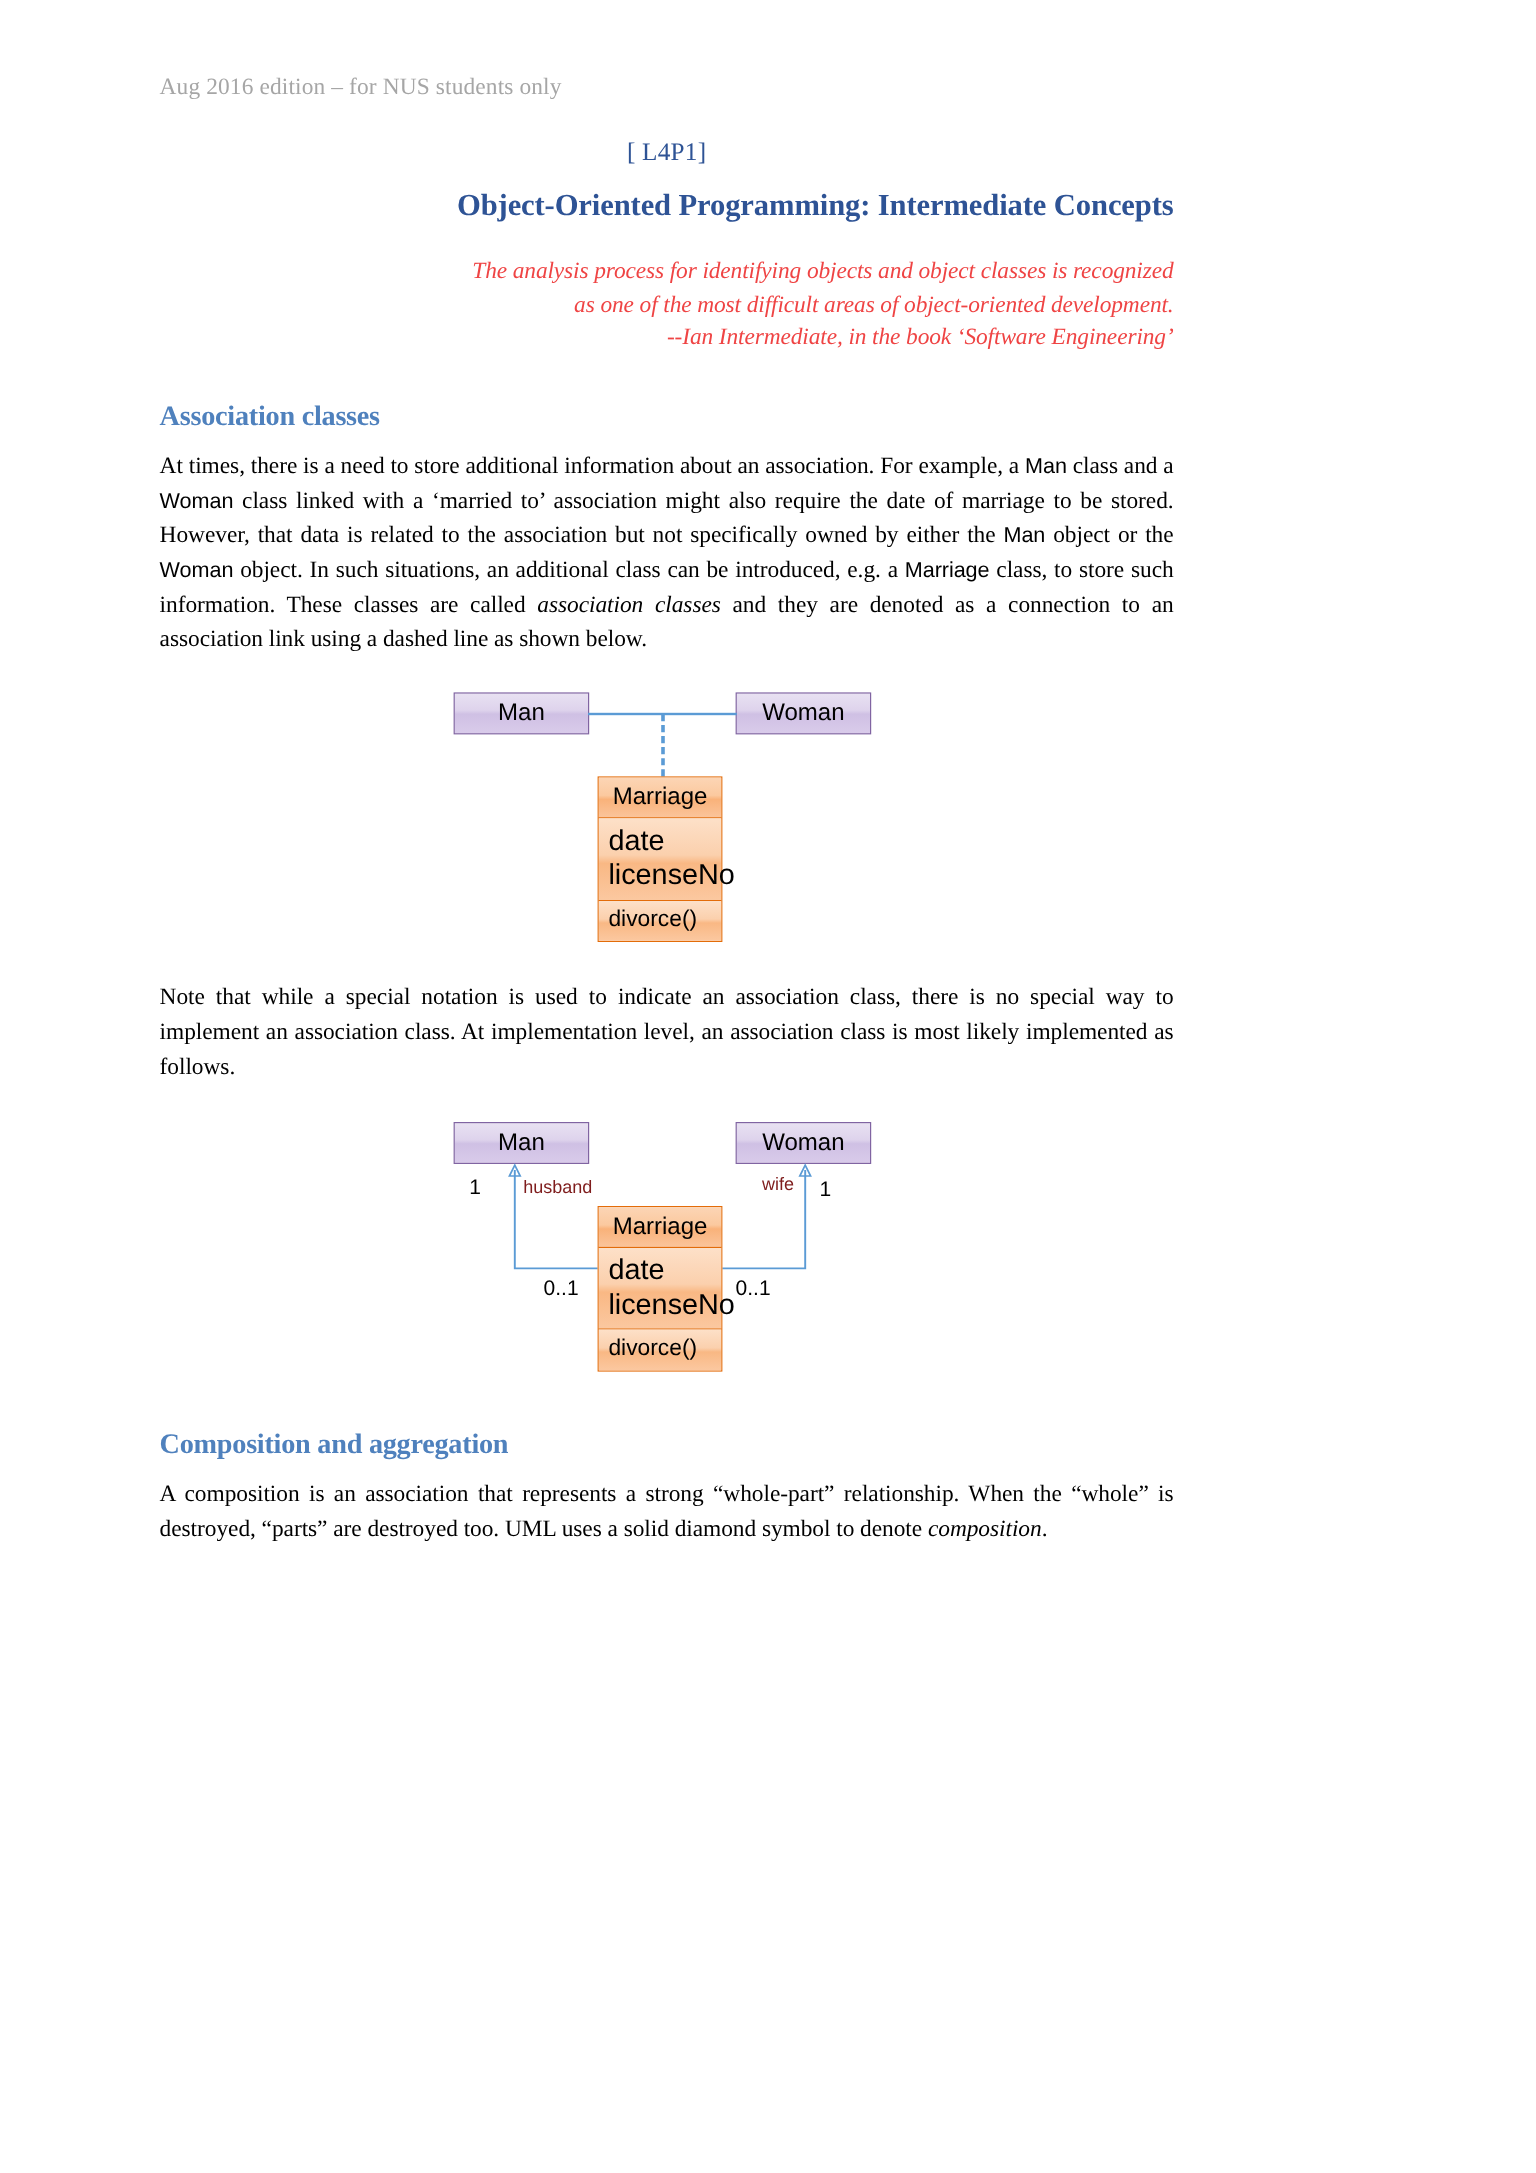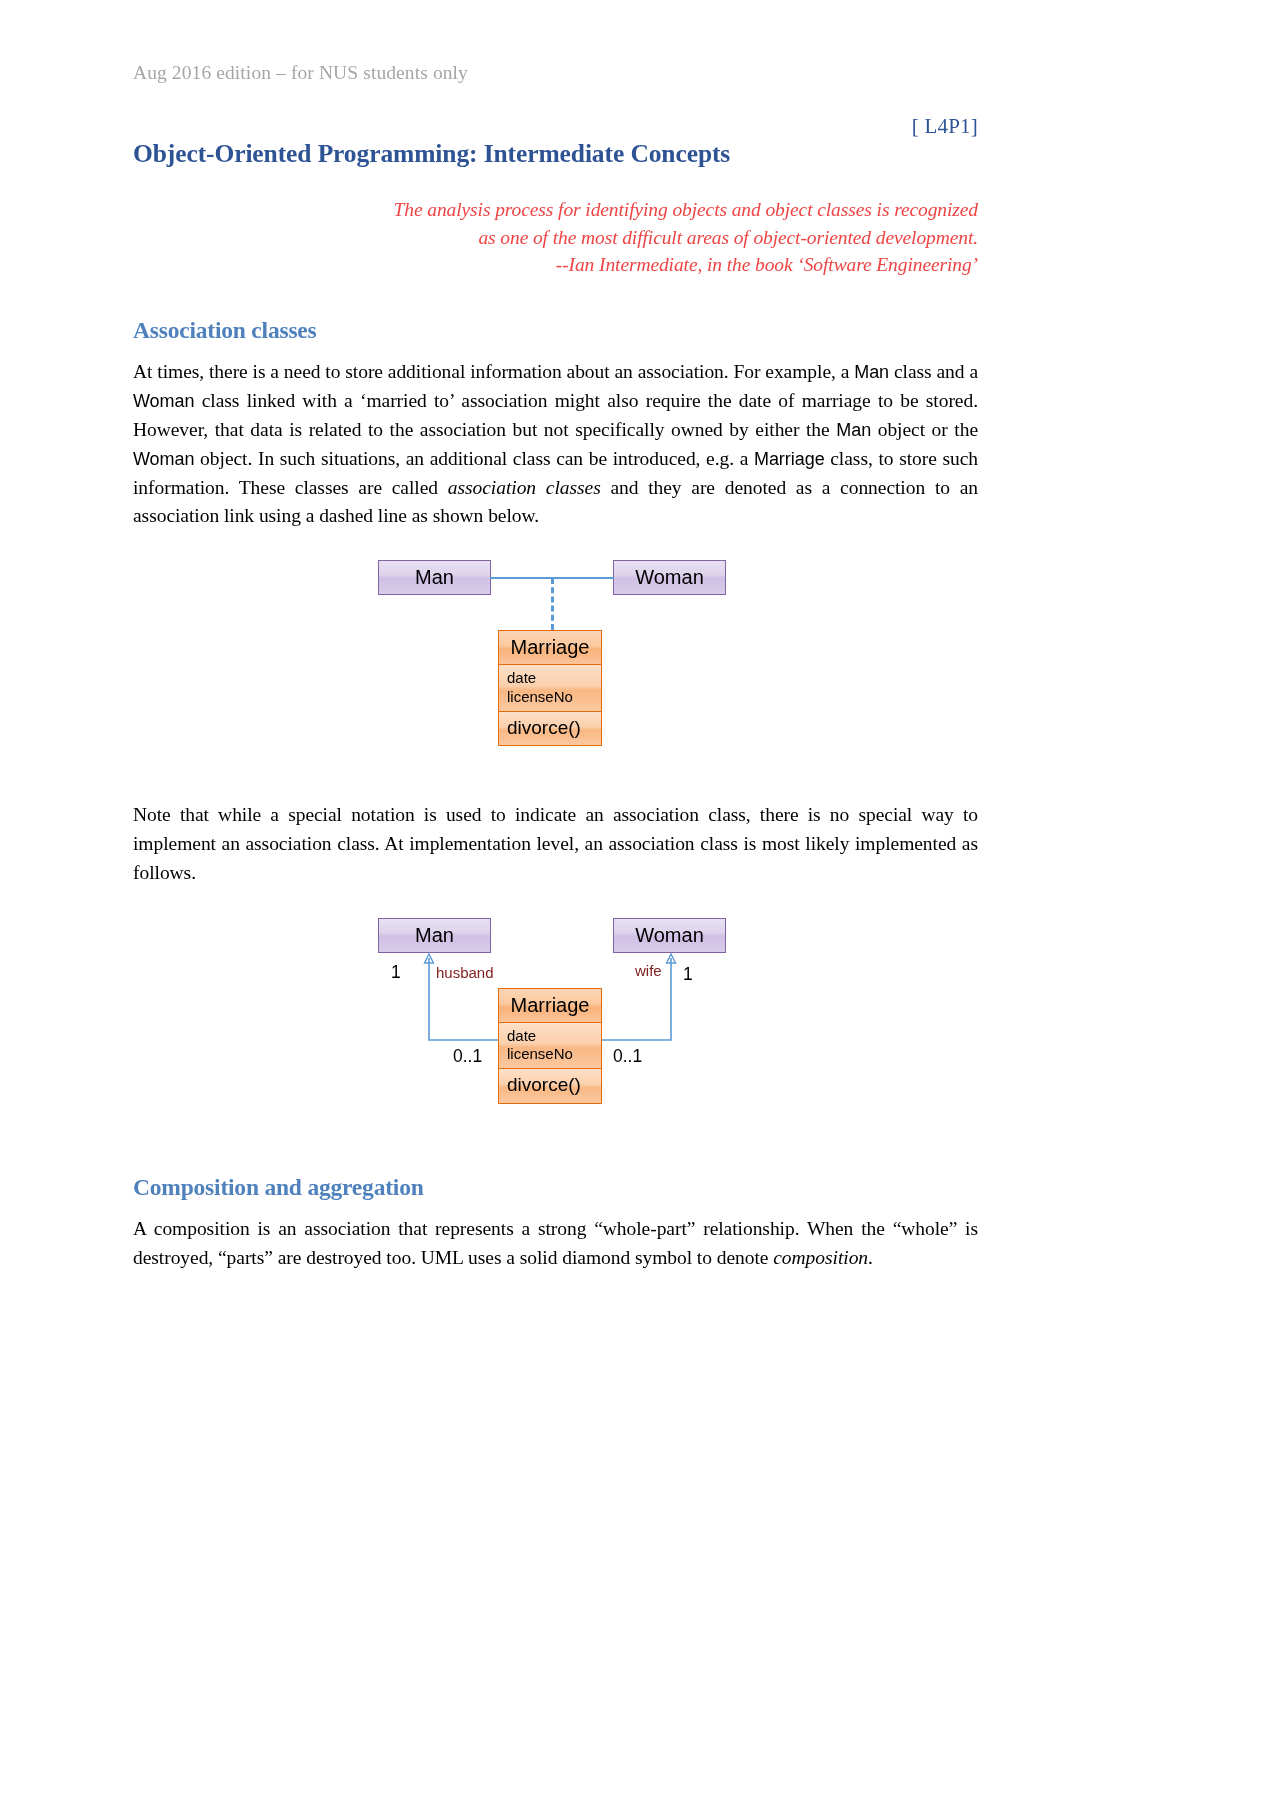--- a/index.html
+++ b/index.html
@@ -24,28 +24,28 @@
   }
   .doc-header {
     padding-top: 62px;
     font-family: "Liberation Serif", "DejaVu Serif", serif;
     font-size: 19.5px;
     color: #a6a6a6;
     letter-spacing: 0.1px;
   }
   .doc-code {
     margin-top: 30px;
-    text-align: right;
+    text-align: center;
     font-size: 21px;
     color: #2e5395;
     letter-spacing: 0.2px;
   }
   .doc-title {
-    margin-top: 0;
-    text-align: left;
+    margin-top: 17px;
+    text-align: right;
     font-size: 25.5px;
     font-weight: bold;
     color: #2e5395;
     letter-spacing: -0.1px;
   }
   .quote-block {
     margin-top: 27px;
     text-align: right;
     color: #ef4444;
     font-style: italic;
@@ -103,21 +103,21 @@
     line-height: 32px;
     text-align: center;
     font-size: 20px;
     background: linear-gradient(to bottom, #fcd5b5 0%, #fbc99f 45%, #f9b27a 55%, #fbc49a 100%);
     border-bottom: 1px solid #e36c09;
     color: #000;
   }
   .uml-class .cattrs {
     box-sizing: border-box;
     padding: 4px 13px 5px 8px;
-    font-size: 15px;
+    font-size: 24px;
     line-height: 1.22;
     background: linear-gradient(to bottom, #fde0c8 0%, #fbd0ad 45%, #f9b884 55%, #fbc8a0 100%);
     border-bottom: 1px solid #e36c09;
     color: #000;
   }
   .uml-class .cops {
     box-sizing: border-box;
     padding: 4px 0 6px 8px;
     font-size: 19px;
     line-height: 1.22;

